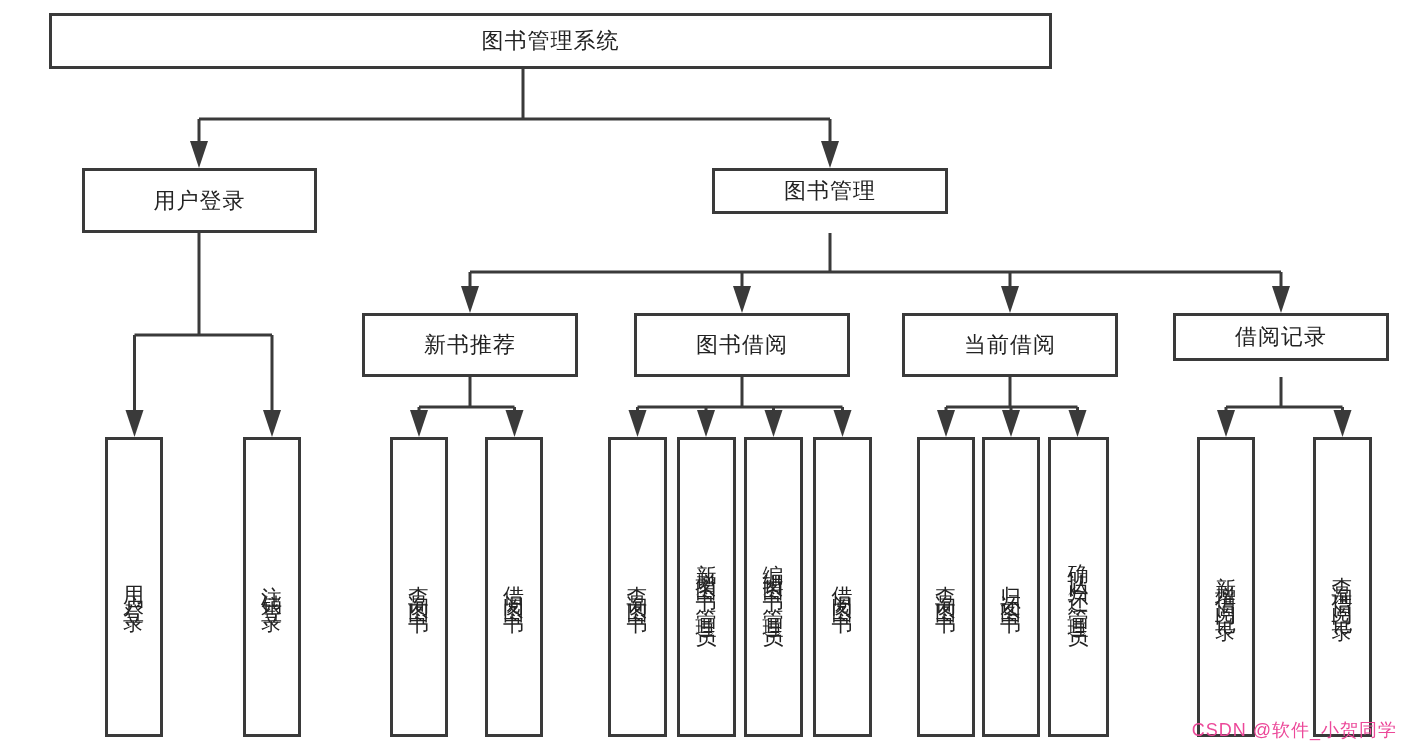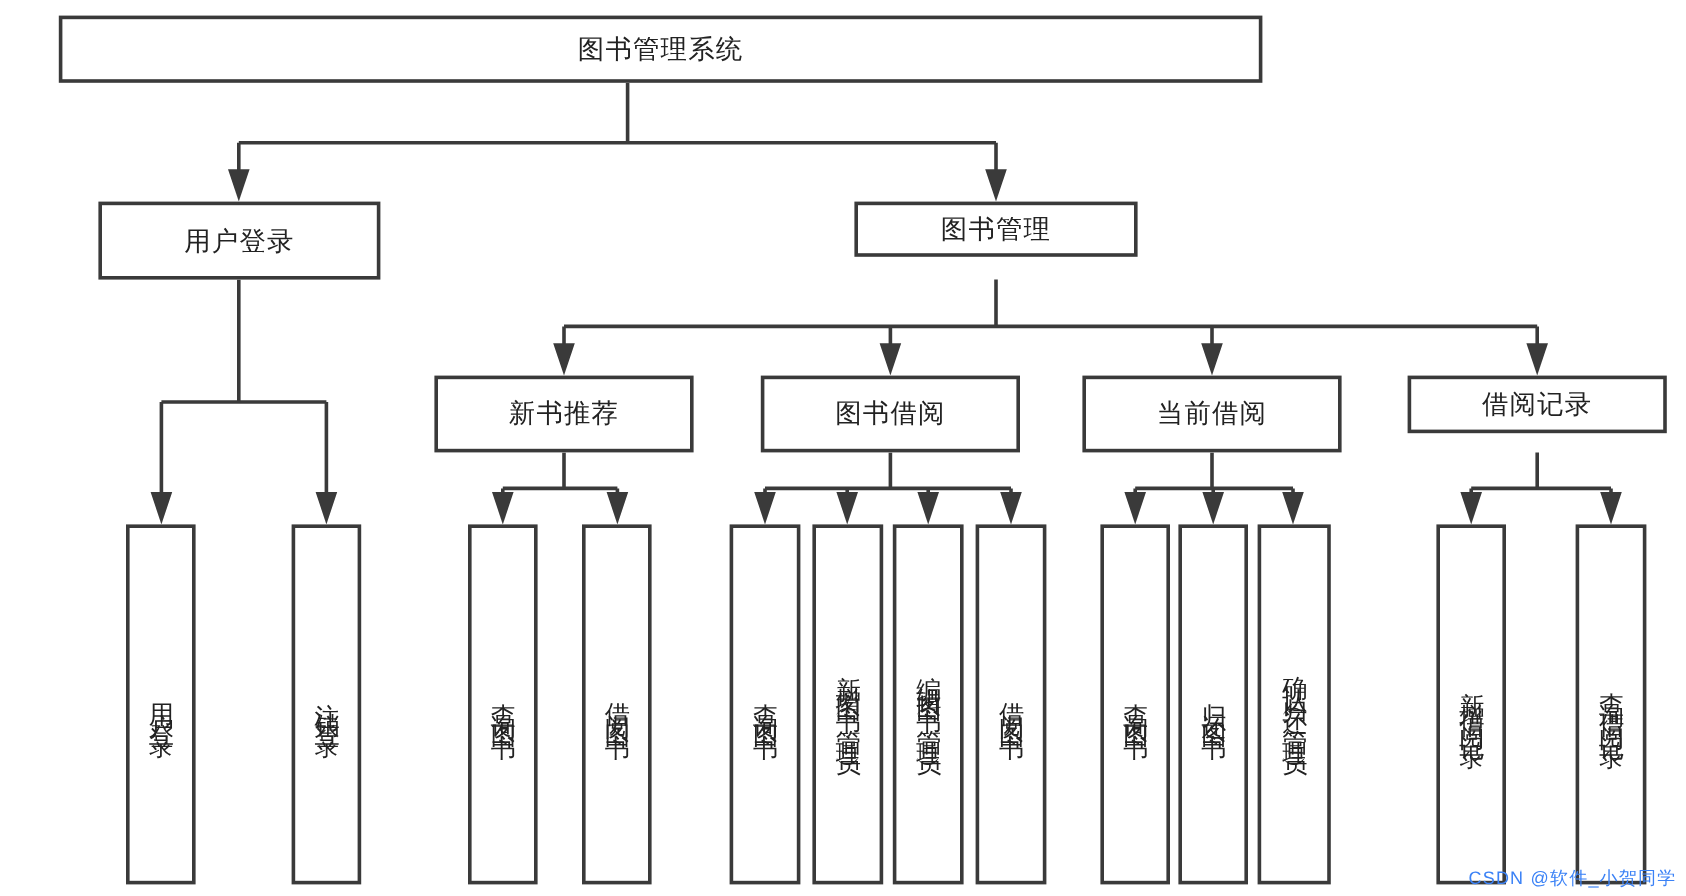--- a/index.html
+++ b/index.html
@@ -26,22 +26,22 @@
     writing-mode:vertical-rl;
     text-orientation:mixed;
     font-size:21px;
     letter-spacing:9px;
     line-height:1;
     white-space:nowrap;
   }
   #watermark{
     position:absolute;
     right:8px;bottom:5px;
-    font-size:15px;
-    color:#3b82f6;
+    font-size:18px;
+    color:#ec4899;
     letter-spacing:1px;
     white-space:nowrap;
   }
 </style>
 </head>
 <body>
 
 <div id="canvas">
 
   <svg id="wires" viewBox="0 0 1405 747" xmlns="http://www.w3.org/2000/svg">

